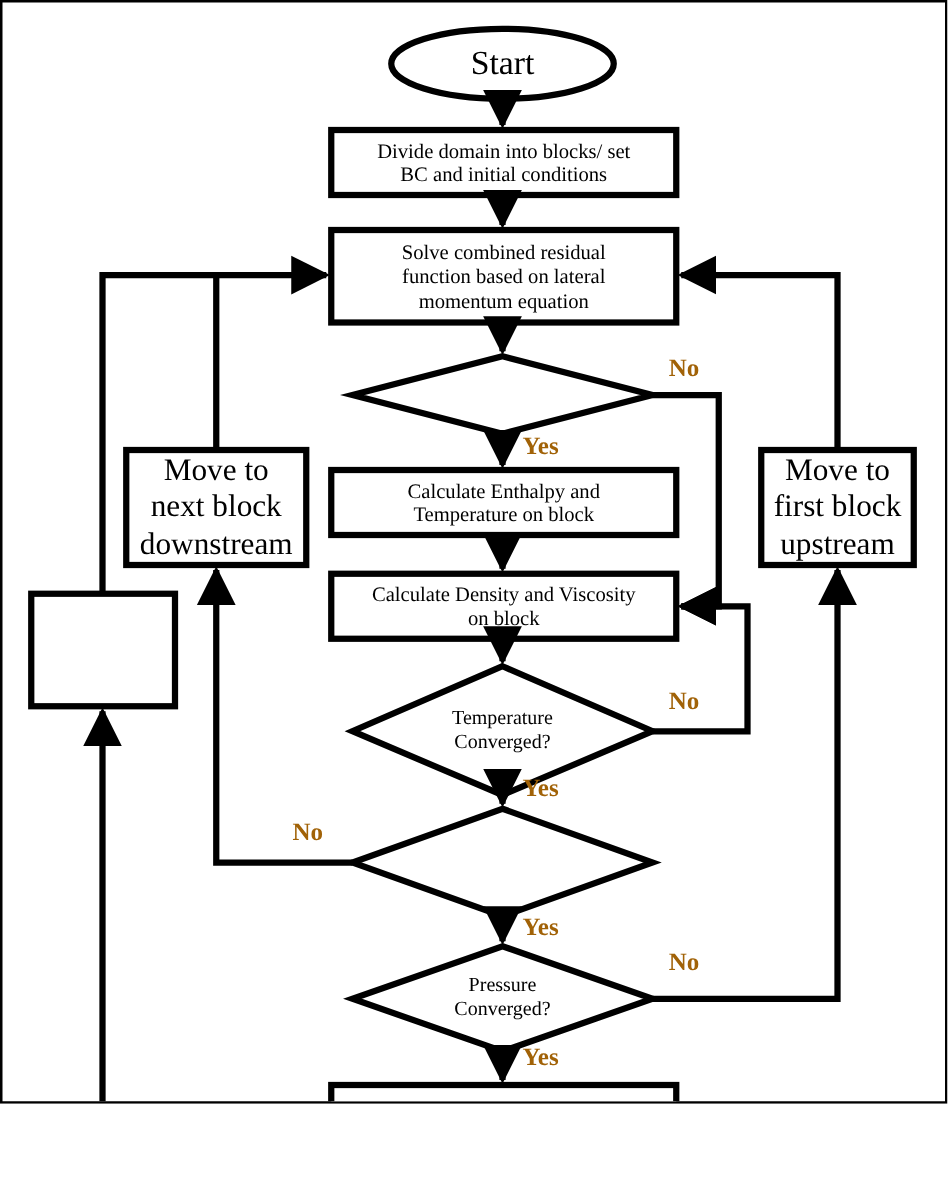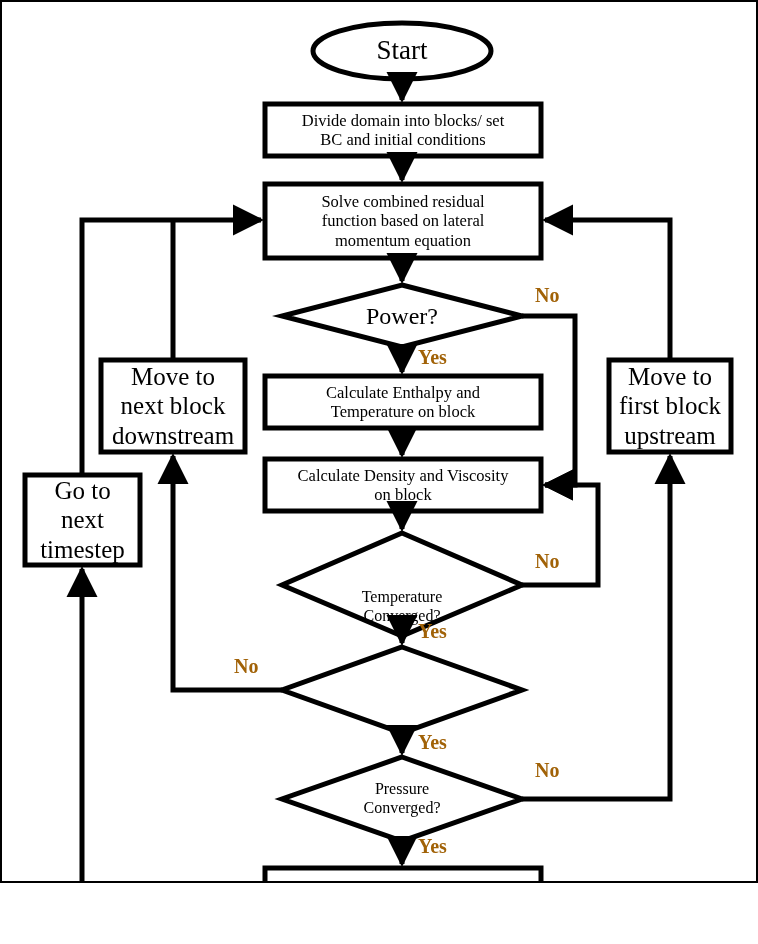--- a/index.html
+++ b/index.html
@@ -133,44 +133,40 @@
 
   <div class="node-label lbl-start" style="left:311px; top:21px; width:178px; height:56px;">Start</div>
 
   <div class="node-label lbl-proc" style="left:266px; top:104px; width:270px; height:48px;">Divide domain into blocks/ set
 BC and initial conditions</div>
 
   <div class="node-label lbl-proc" style="left:266px; top:184px; width:270px; height:70px;">Solve combined residual
 function based on lateral
 momentum equation</div>
 
-  <div class="node-label lbl-dec-lg" style="left:320px; top:292px; width:160px; height:44px;">Power?</div>
 
   <div class="node-label lbl-proc" style="left:266px; top:459px; width:270px; height:48px;">Calculate Density and Viscosity
 on block</div>
 
   <div class="node-label lbl-proc" style="left:266px; top:376px; width:270px; height:48px;">Calculate Enthalpy and
 Temperature on block</div>
 
-  <div class="node-label lbl-dec" style="left:320px; top:580px; width:160px; height:50px;">Temperature
+  <div class="node-label lbl-dec" style="left:320px; top:558px; width:160px; height:50px;">Temperature
 Converged?</div>
 
 
   <div class="node-label lbl-dec" style="left:320px; top:772px; width:160px; height:50px;">Pressure
 Converged?</div>
 
   <div class="node-label lbl-return" style="left:266px; top:868px; width:270px; height:48px;padding-left:27px;">RETURN</div>
 
   <div class="node-label lbl-proc-lg" style="left:102px; top:361px; width:138px; height:86px;">Move to
 next block
 downstream</div>
 
-  <div class="node-label lbl-proc-lg" style="left:26px; top:476px; width:109px; height:84px;">Go to
-next
-timestep</div>
 
   <div class="node-label lbl-proc-lg" style="left:610px; top:361px; width:116px; height:86px;">Move to
 first block
 upstream</div>
 
   <div class="edge-label" style="left:533px; top:282px;">No</div>
 
   <div class="edge-label" style="left:416px; top:344px;">Yes</div>
 
   <div class="edge-label" style="left:533px; top:548px;">No</div>

